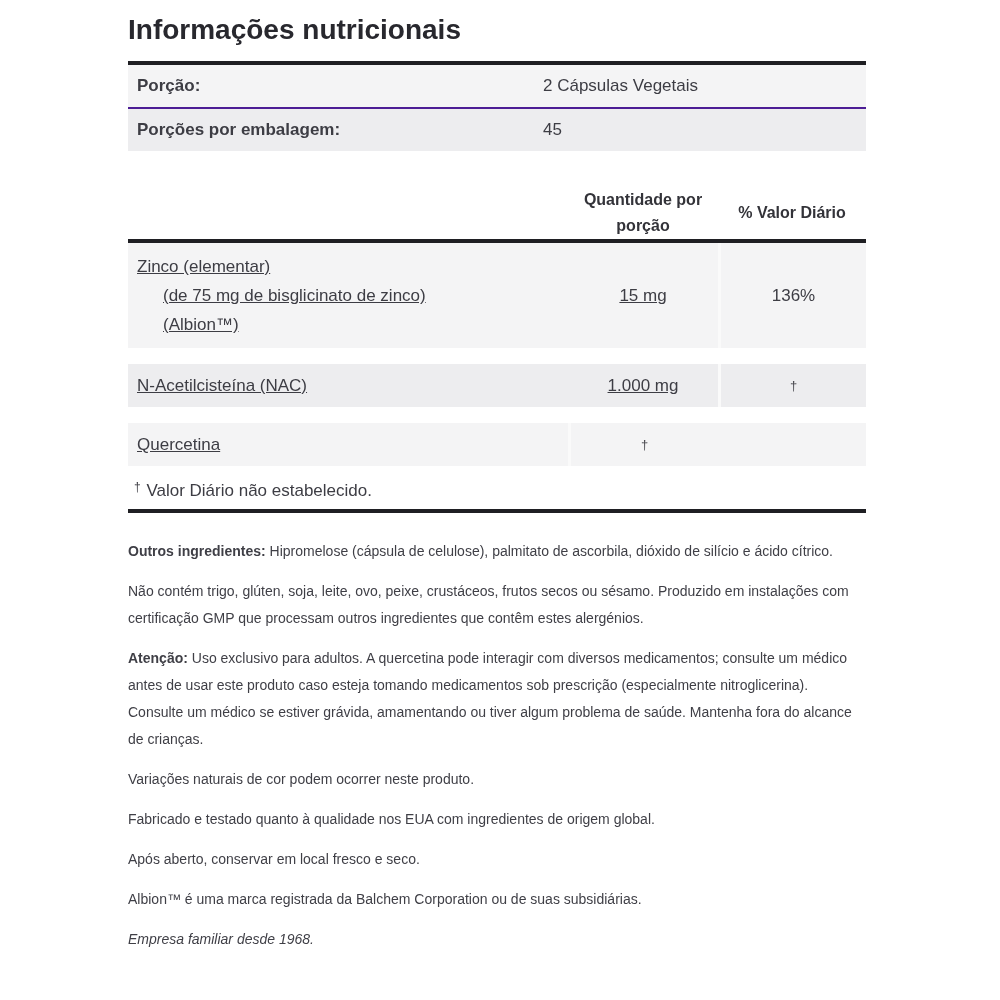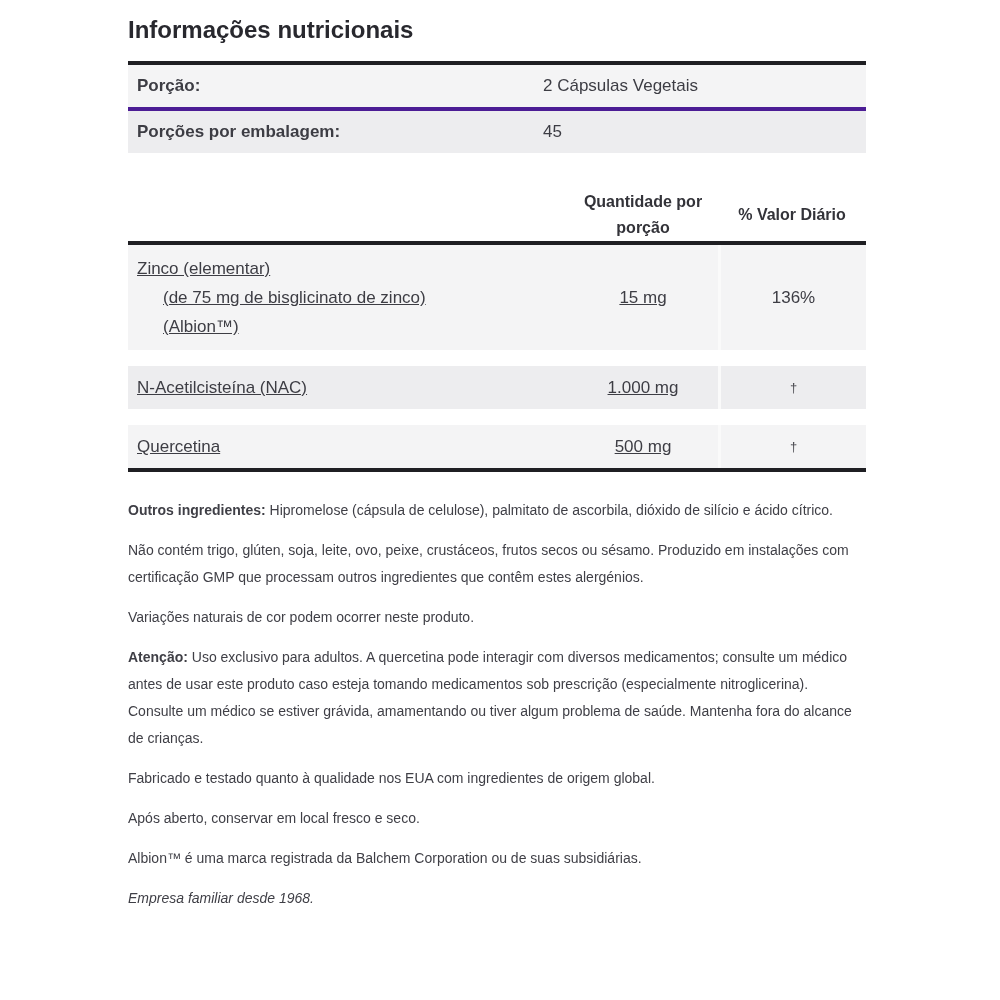--- a/index.html
+++ b/index.html
@@ -11,42 +11,42 @@
     overflow: hidden;
     font-family: "Liberation Sans", sans-serif;
     color: #3d3d44;
   }
   .page {
     width: 738px;
     margin-left: 128px;
   }
   
   h1.title {
-    font-size: 24px;
+    font-size: 28px;
     line-height: 33px;
     font-weight: bold;
     color: #28282e;
     margin: 13px 0 15px 0;
   }
   
   .bar {
     height: 4px;
     background: var(--bar, #1f1f23);
   }
   
   .srow {
     display: grid;
     grid-template-columns: 415px 1fr;
     align-items: center;
     height: 42px;
     font-size: 17px;
   }
   .bg-a { background: var(--row_light, #f4f4f5); }
   .bg-b { background: var(--row_dark, #ededef); }
-  .srow.first { border-bottom: 4px solid #4c1d95; }
+  .srow.first { border-bottom: 2px solid #4c1d95; }
   .slabel { font-weight: bold; padding-left: 9px; }
   
   .nheader {
     display: grid;
     grid-template-columns: 440px 150px 148px;
     align-items: center;
     margin-top: 36px;
     font-size: 16px;
     font-weight: bold;
     color: #333339;
@@ -147,38 +147,41 @@
       <div class="cell-amount">1.000 mg</div>
       <div class="cell-dv">
           <span class="dagger">†</span>
         </div>
     </div>
 
     <div class="nrow bg-a">
       <div class="cell-name">
         <span class="nline">Quercetina</span>
       </div>
-      <div class="cell-amount">500 mg</div>
       <div class="cell-dv">
           <span class="dagger">†</span>
         </div>
     </div>
   </div>
 
+  <div class="nfoot">
+    <sup>†</sup>
+    <span>Valor Diário não estabelecido.</span>
+  </div>
 
   <div class="bar"></div>
 
   <div class="info">
     <p><strong>Outros ingredientes:</strong> <span>Hipromelose (cápsula de celulose), palmitato de ascorbila, dióxido de silício e ácido cítrico.</span></p>
 
     <p>Não contém trigo, glúten, soja, leite, ovo, peixe, crustáceos, frutos secos ou sésamo. Produzido em instalações com certificação GMP que processam outros ingredientes que contêm estes alergénios.</p>
 
+    <p><strong>Atenção:</strong> <span>Uso exclusivo para adultos. A quercetina pode interagir com diversos medicamentos; consulte um médico antes de usar este produto caso esteja tomando medicamentos sob prescrição (especialmente nitroglicerina). Consulte um médico se estiver grávida, amamentando ou tiver algum problema de saúde. Mantenha fora do alcance de crianças.</span></p>
+
     <p>Variações naturais de cor podem ocorrer neste produto.</p>
-
-    <p><strong>Atenção:</strong> <span>Uso exclusivo para adultos. A quercetina pode interagir com diversos medicamentos; consulte um médico antes de usar este produto caso esteja tomando medicamentos sob prescrição (especialmente nitroglicerina). Consulte um médico se estiver grávida, amamentando ou tiver algum problema de saúde. Mantenha fora do alcance de crianças.</span></p>
 
     <p>Fabricado e testado quanto à qualidade nos EUA com ingredientes de origem global.</p>
 
     <p>Após aberto, conservar em local fresco e seco.</p>
 
     <p>Albion™ é uma marca registrada da Balchem Corporation ou de suas subsidiárias.</p>
 
     <p class="italic">Empresa familiar desde 1968.</p>
 
   </div>

